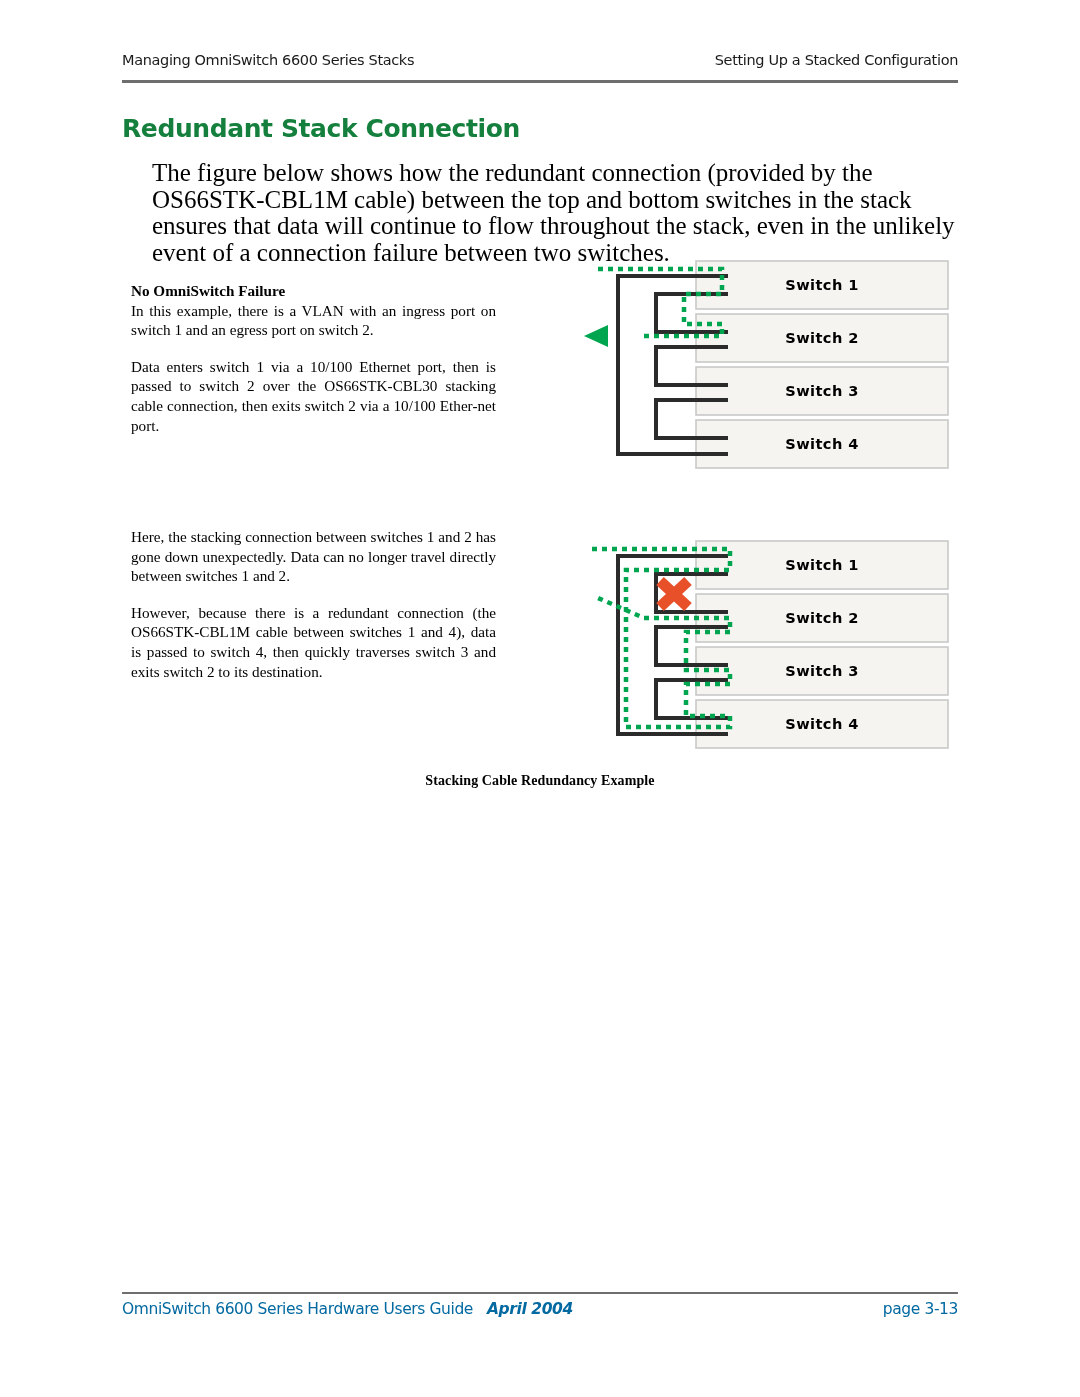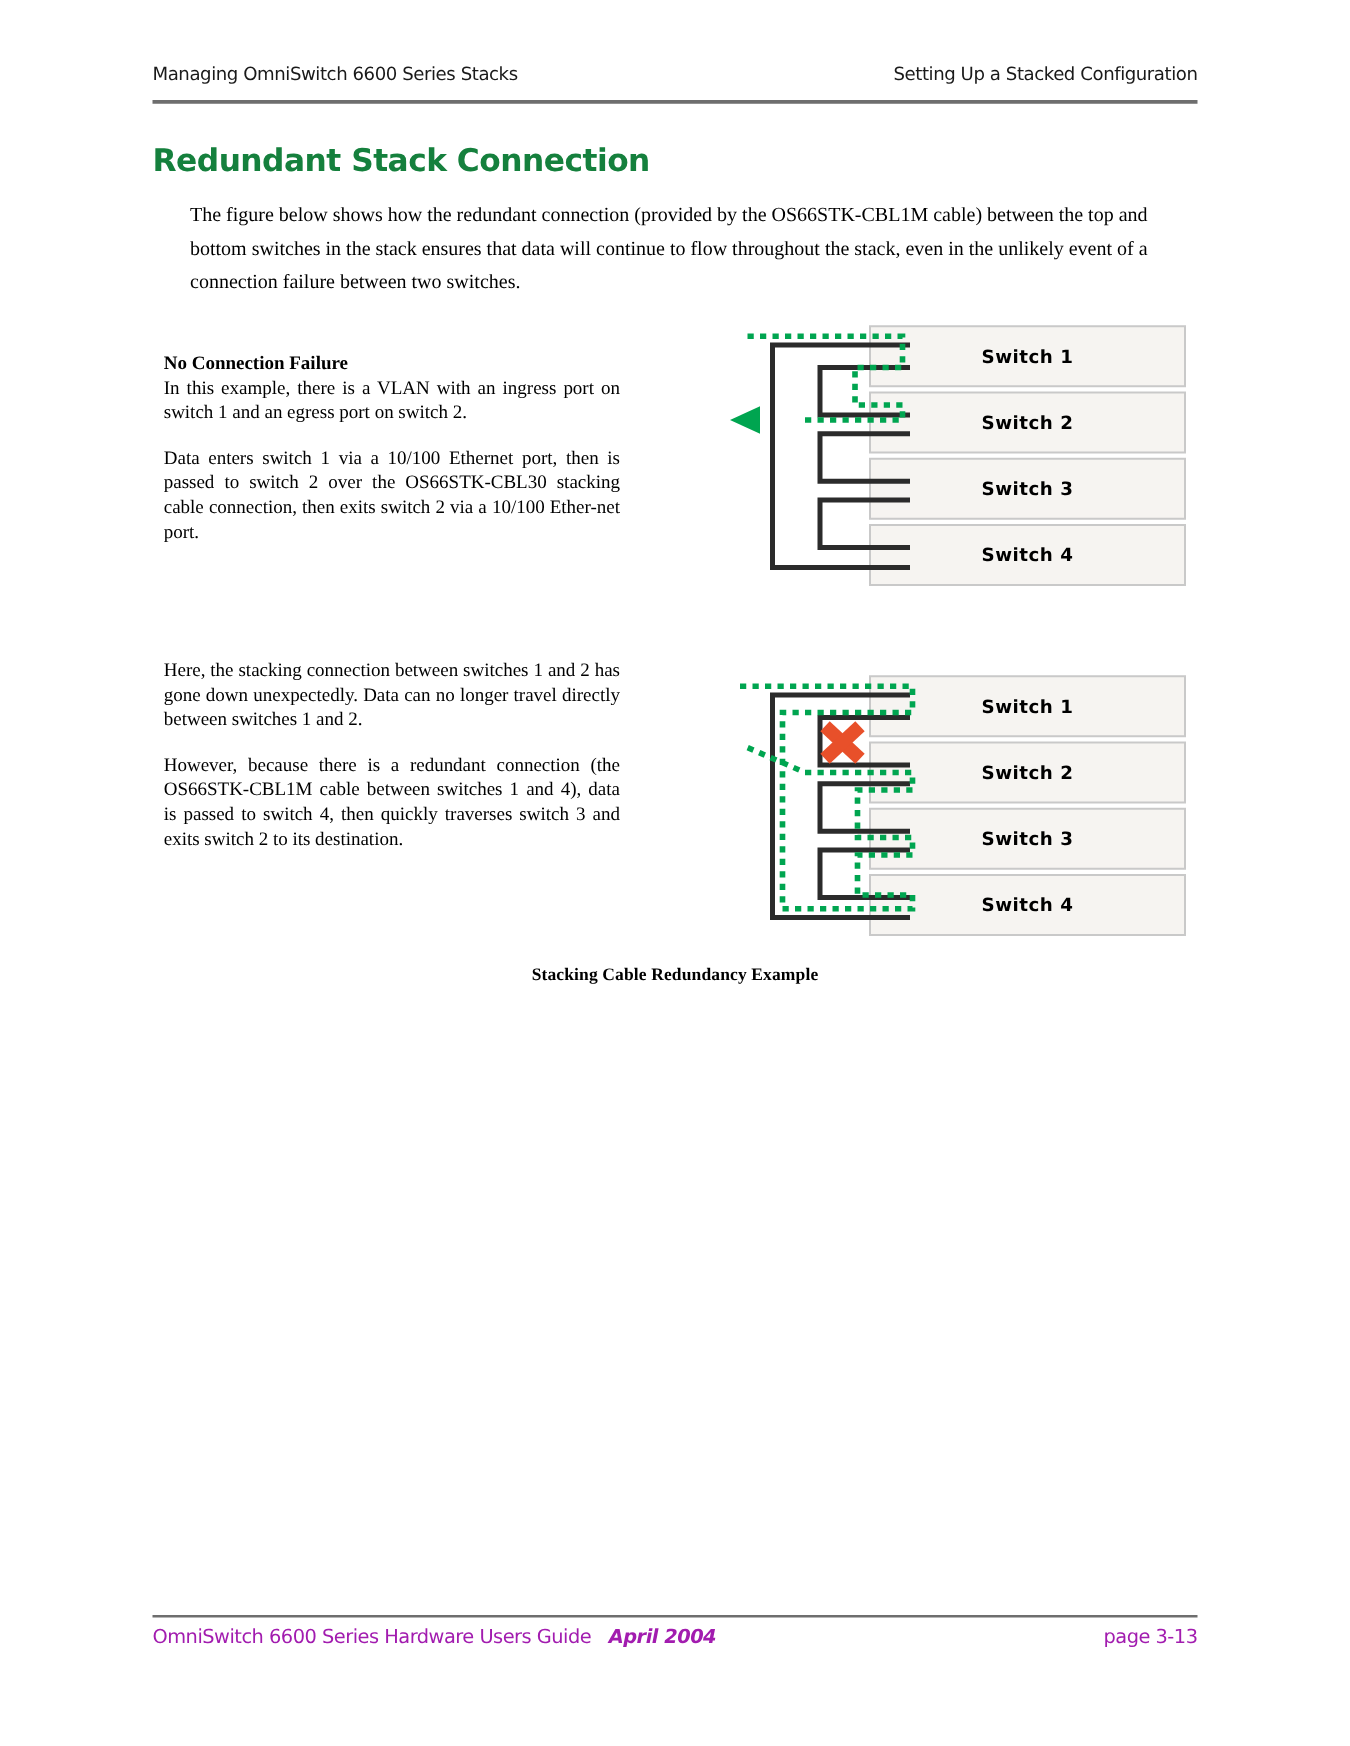--- a/index.html
+++ b/index.html
@@ -51,21 +51,21 @@
     letter-spacing: -0.4px;
     color: #15803d;
   }
 
   
   .intro {
     position: absolute;
     left: 152px;
     top: 160px;
     width: 806px;
-    font-size: 16px;
+    font-size: 25px;
     line-height: 26.5px;
     text-align: left;
   }
 
   
   .col-text {
     position: absolute;
     left: 131px;
     width: 365px;
     font-size: 15.2px;
@@ -128,21 +128,21 @@
     position: absolute;
     left: 122px;
     top: 1300px;
     width: 836px;
     display: flex;
     justify-content: space-between;
     align-items: baseline;
     font-family: "DejaVu Sans", "Liberation Sans", sans-serif;
     font-size: 15.5px;
     letter-spacing: -0.4px;
-    color: #a21caf;
+    color: #0369a1;
     text-align: right;
   }
   .run-foot .left-group {
     display: flex;
     align-items: baseline;
     gap: 14px;
   }
   .run-foot .date {
     font-style: italic;
     font-weight: bold;
@@ -157,21 +157,21 @@
     <span>Managing OmniSwitch 6600 Series Stacks</span>
     <span>Setting Up a Stacked Configuration</span>
   </div>
   <div class="run-head-rule"></div>
 
   <div class="doc-title">Redundant Stack Connection</div>
 
   <div class="intro">The figure below shows how the redundant connection (provided by the OS66STK-CBL1M cable) between the top and bottom switches in the stack ensures that data will continue to flow throughout the stack, even in the unlikely event of a connection failure between two switches.</div>
 
   <div class="col-text" id="block-no-failure">
-    <p class="sub">No Connection Failure</p>
+    <p class="sub">No OmniSwitch Failure</p>
     <p>In this example, there is a VLAN with an ingress port on switch 1 and an egress port on switch 2.</p>
     <p class="gap">Data enters switch 1 via a 10/100 Ethernet port, then is passed to switch 2 over the OS66STK-CBL30 stacking cable connection, then exits switch 2 via a 10/100 Ether-net port.</p>
   </div>
 
   <div class="col-text" id="block-failure">
     <p>Here, the stacking connection between switches 1 and 2 has gone down unexpectedly. Data can no longer travel directly between switches 1 and 2.</p>
     <p class="gap">However, because there is a redundant connection (the OS66STK-CBL1M cable between switches 1 and 4), data is passed to switch 4, then quickly traverses switch 3 and exits switch 2 to its destination.</p>
   </div>
 
   <div class="diagram" id="diagram-1">

